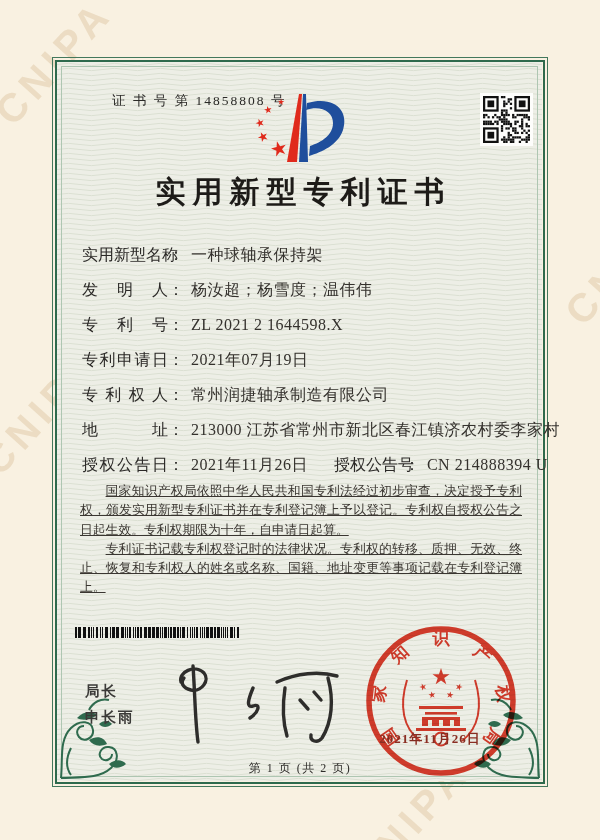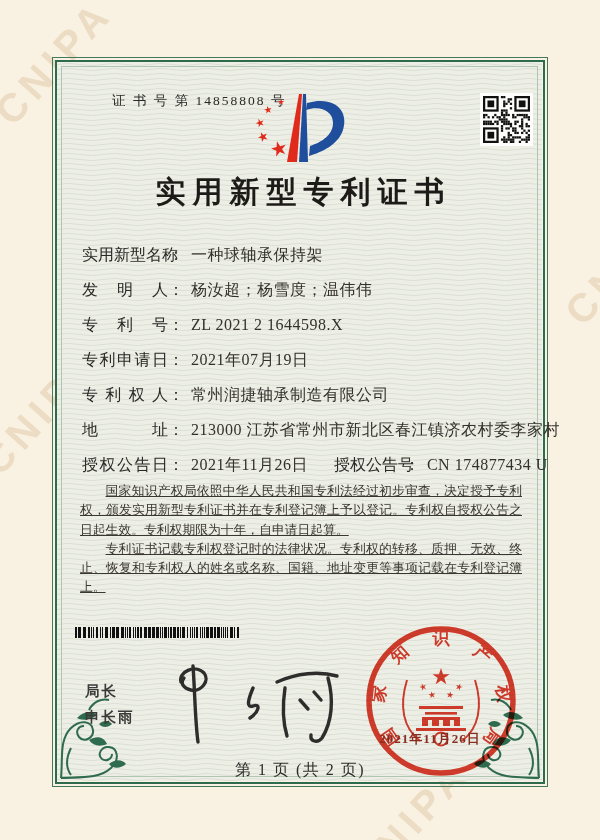--- a/index.html
+++ b/index.html
@@ -42,21 +42,21 @@
   .paras{ position:absolute; left:80px; top:482px; width:442px;
     font-size:12.8px; line-height:19.3px; text-align:justify; color:#3a3631;text-decoration:underline; }
   .paras p{ margin:0; text-indent:2em; }
   .barcode{ position:absolute; left:75px; top:627px; width:165px; height:11px; }
   .sig-labels{ position:absolute; left:85px; top:678px;
     font-family:"Liberation Sans","DejaVu Sans",sans-serif;
     font-size:14.5px; font-weight:600; color:#3b3a38; line-height:26px; letter-spacing:2px; }
   .signature{ position:absolute; left:165px; top:648px; }
   .seal{ position:absolute; left:362px; top:622px; mix-blend-mode:multiply; }
   .footer-page{ position:absolute; left:0; top:760px; width:600px; text-align:center;
-    font-size:16px; letter-spacing:1.5px; color:#2e2c2a; }
+    font-size:12px; letter-spacing:1.5px; color:#2e2c2a; }
   .bottom-note{ position:absolute; left:0; top:800px; width:600px; text-align:center;
     font-size:12.5px; letter-spacing:2px; color:#3a3631; }
 </style>
 </head>
 <body>
 
 <div class="page">
 
   <span class="wm" style="left:-22px; top:40px;">CNIPA</span>
   <span class="wm" style="left:-35px; top:390px;">CNIPA</span>
@@ -279,21 +279,21 @@
     <div class="frow">
       <span class="flabel">专利申请日</span><span class="fcolon">：</span><span class="fvalue">2021年07月19日</span>
     </div>
     <div class="frow">
       <span class="flabel">专利权人</span><span class="fcolon">：</span><span class="fvalue">常州润捷轴承制造有限公司</span>
     </div>
     <div class="frow">
       <span class="flabel">地址</span><span class="fcolon">：</span><span class="fvalue">213000 江苏省常州市新北区春江镇济农村委李家村</span>
     </div>
     <div class="frow">
-      <span class="flabel">授权公告日</span><span class="fcolon">：</span><span class="fvalue">2021年11月26日</span><span class="fpair2"><span class="flabel">授权公告号</span><span class="fcolon">：</span><span class="fvalue">CN 174877434 U</span></span>
+      <span class="flabel">授权公告日</span><span class="fcolon">：</span><span class="fvalue">2021年11月26日</span><span class="fpair2"><span class="flabel">授权公告号</span><span class="fcolon">：</span><span class="fvalue">CN 214888394 U</span></span>
     </div>
   </div>
 
   <div class="paras">
     <p>国家知识产权局依照中华人民共和国专利法经过初步审查，决定授予专利权，颁发实用新型专利证书并在专利登记簿上予以登记。专利权自授权公告之日起生效。专利权期限为十年，自申请日起算。</p>
     <p>专利证书记载专利权登记时的法律状况。专利权的转移、质押、无效、终止、恢复和专利权人的姓名或名称、国籍、地址变更等事项记载在专利登记簿上。</p>
   </div>
 
   <svg class="barcode" id="barcode-svg" width="165" height="11">
       <rect x="0" y="0" width="2" height="11" fill="#111"></rect>

